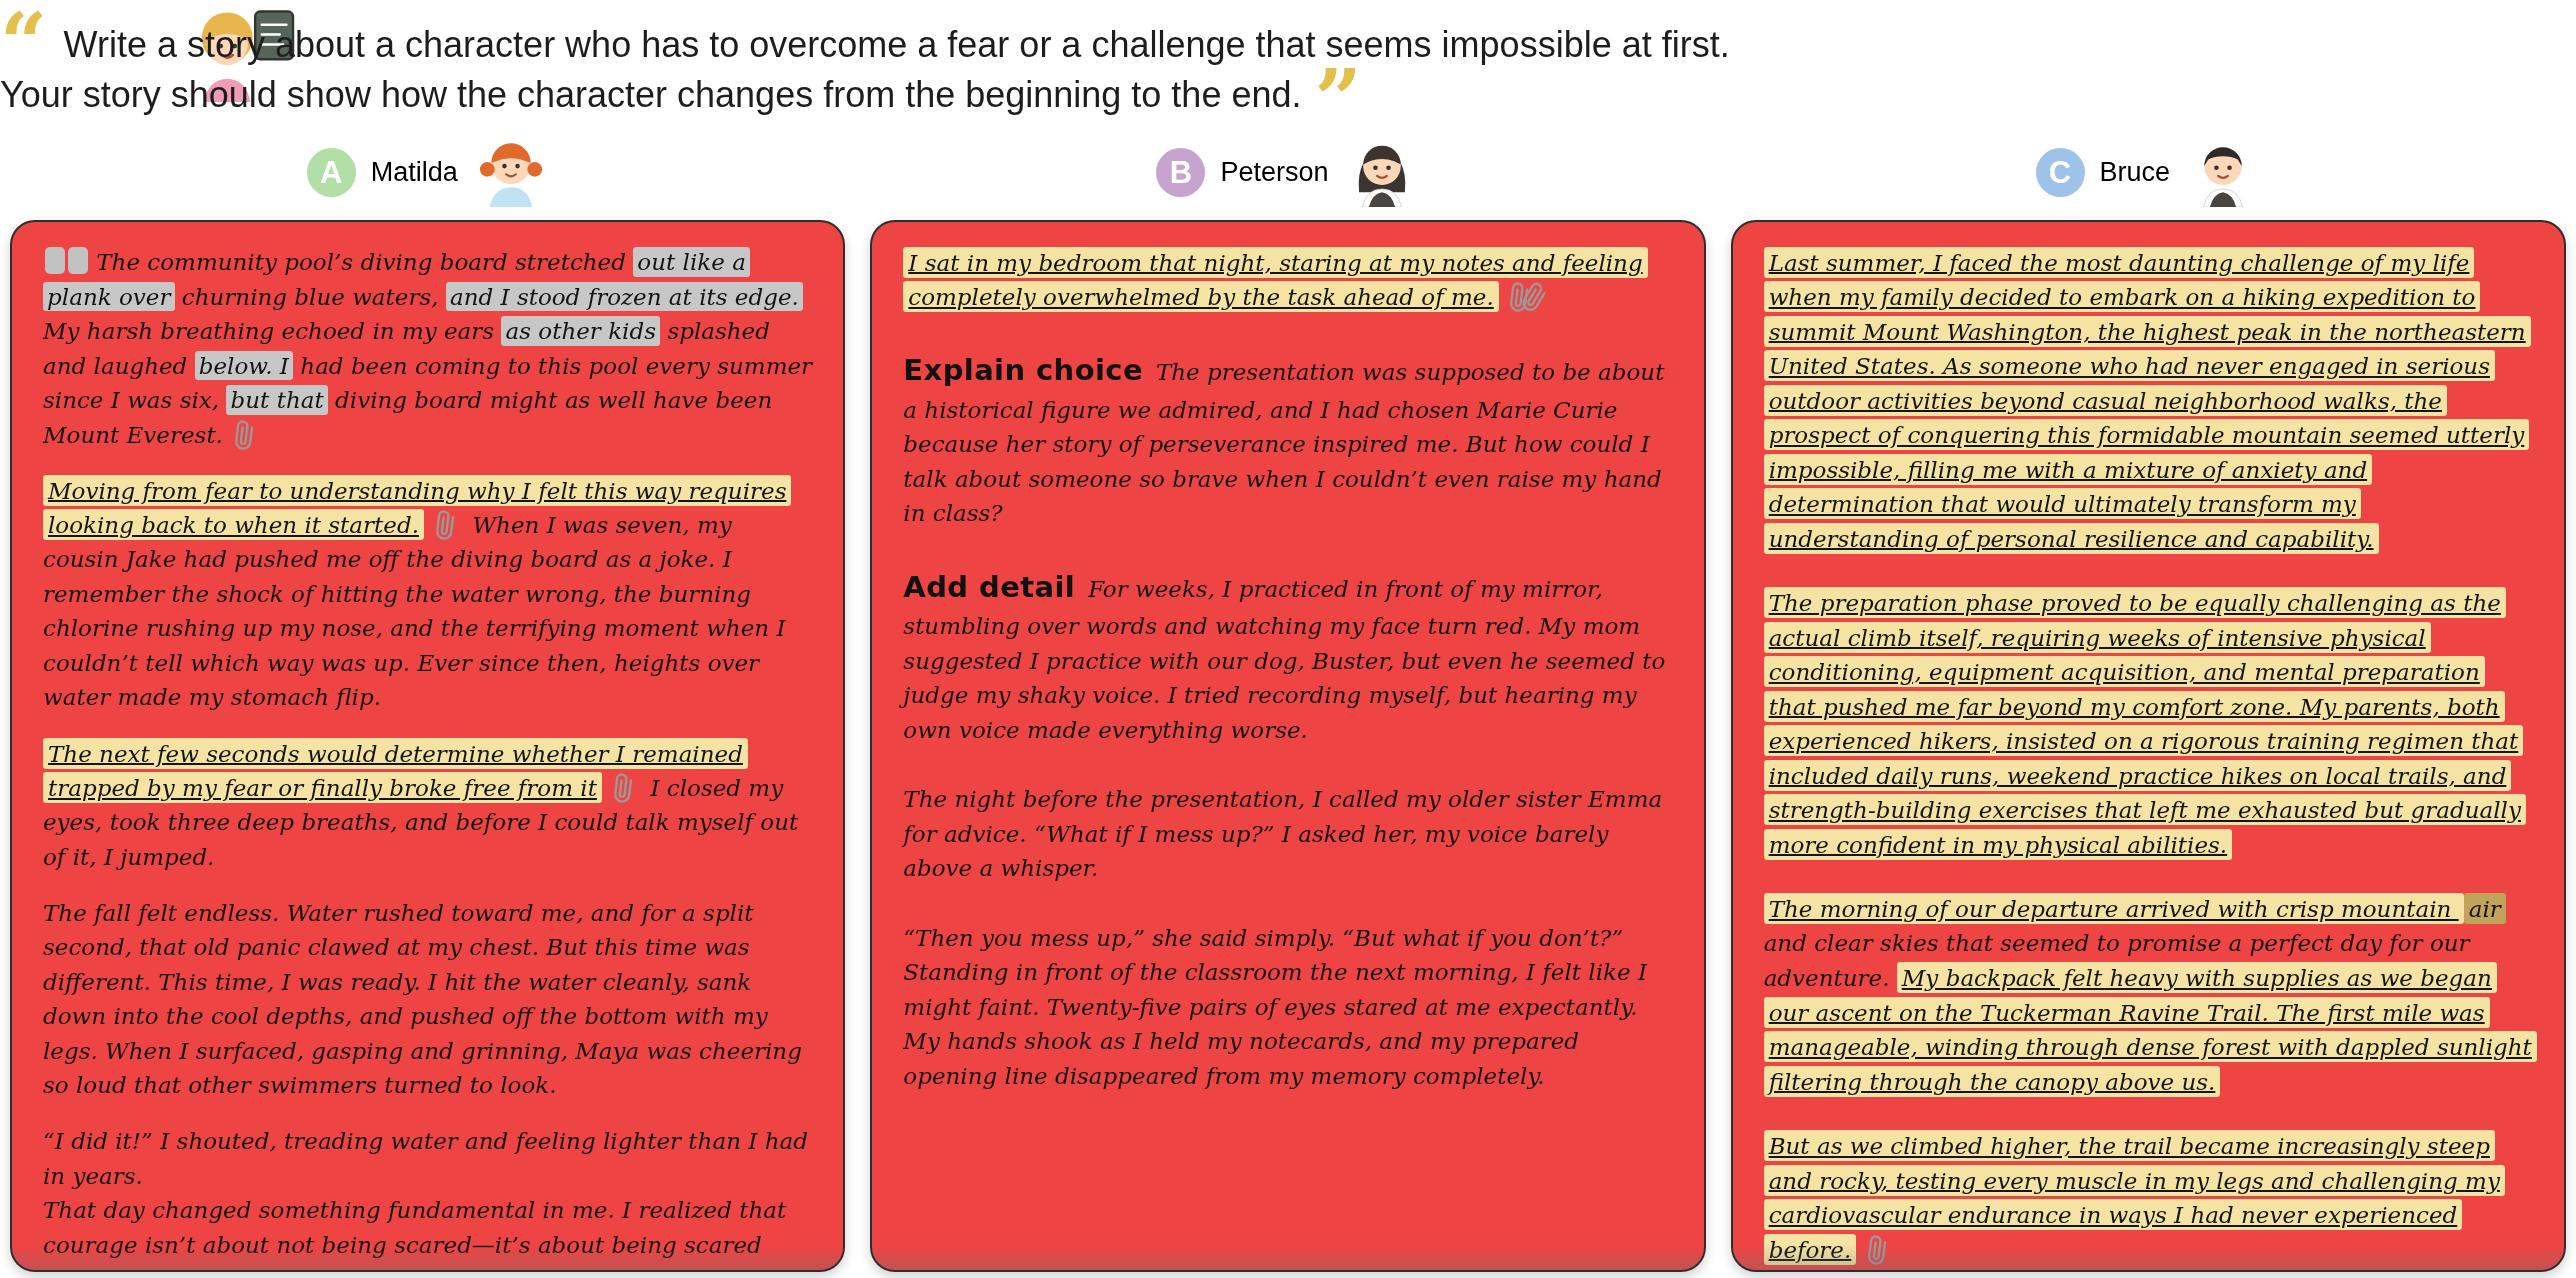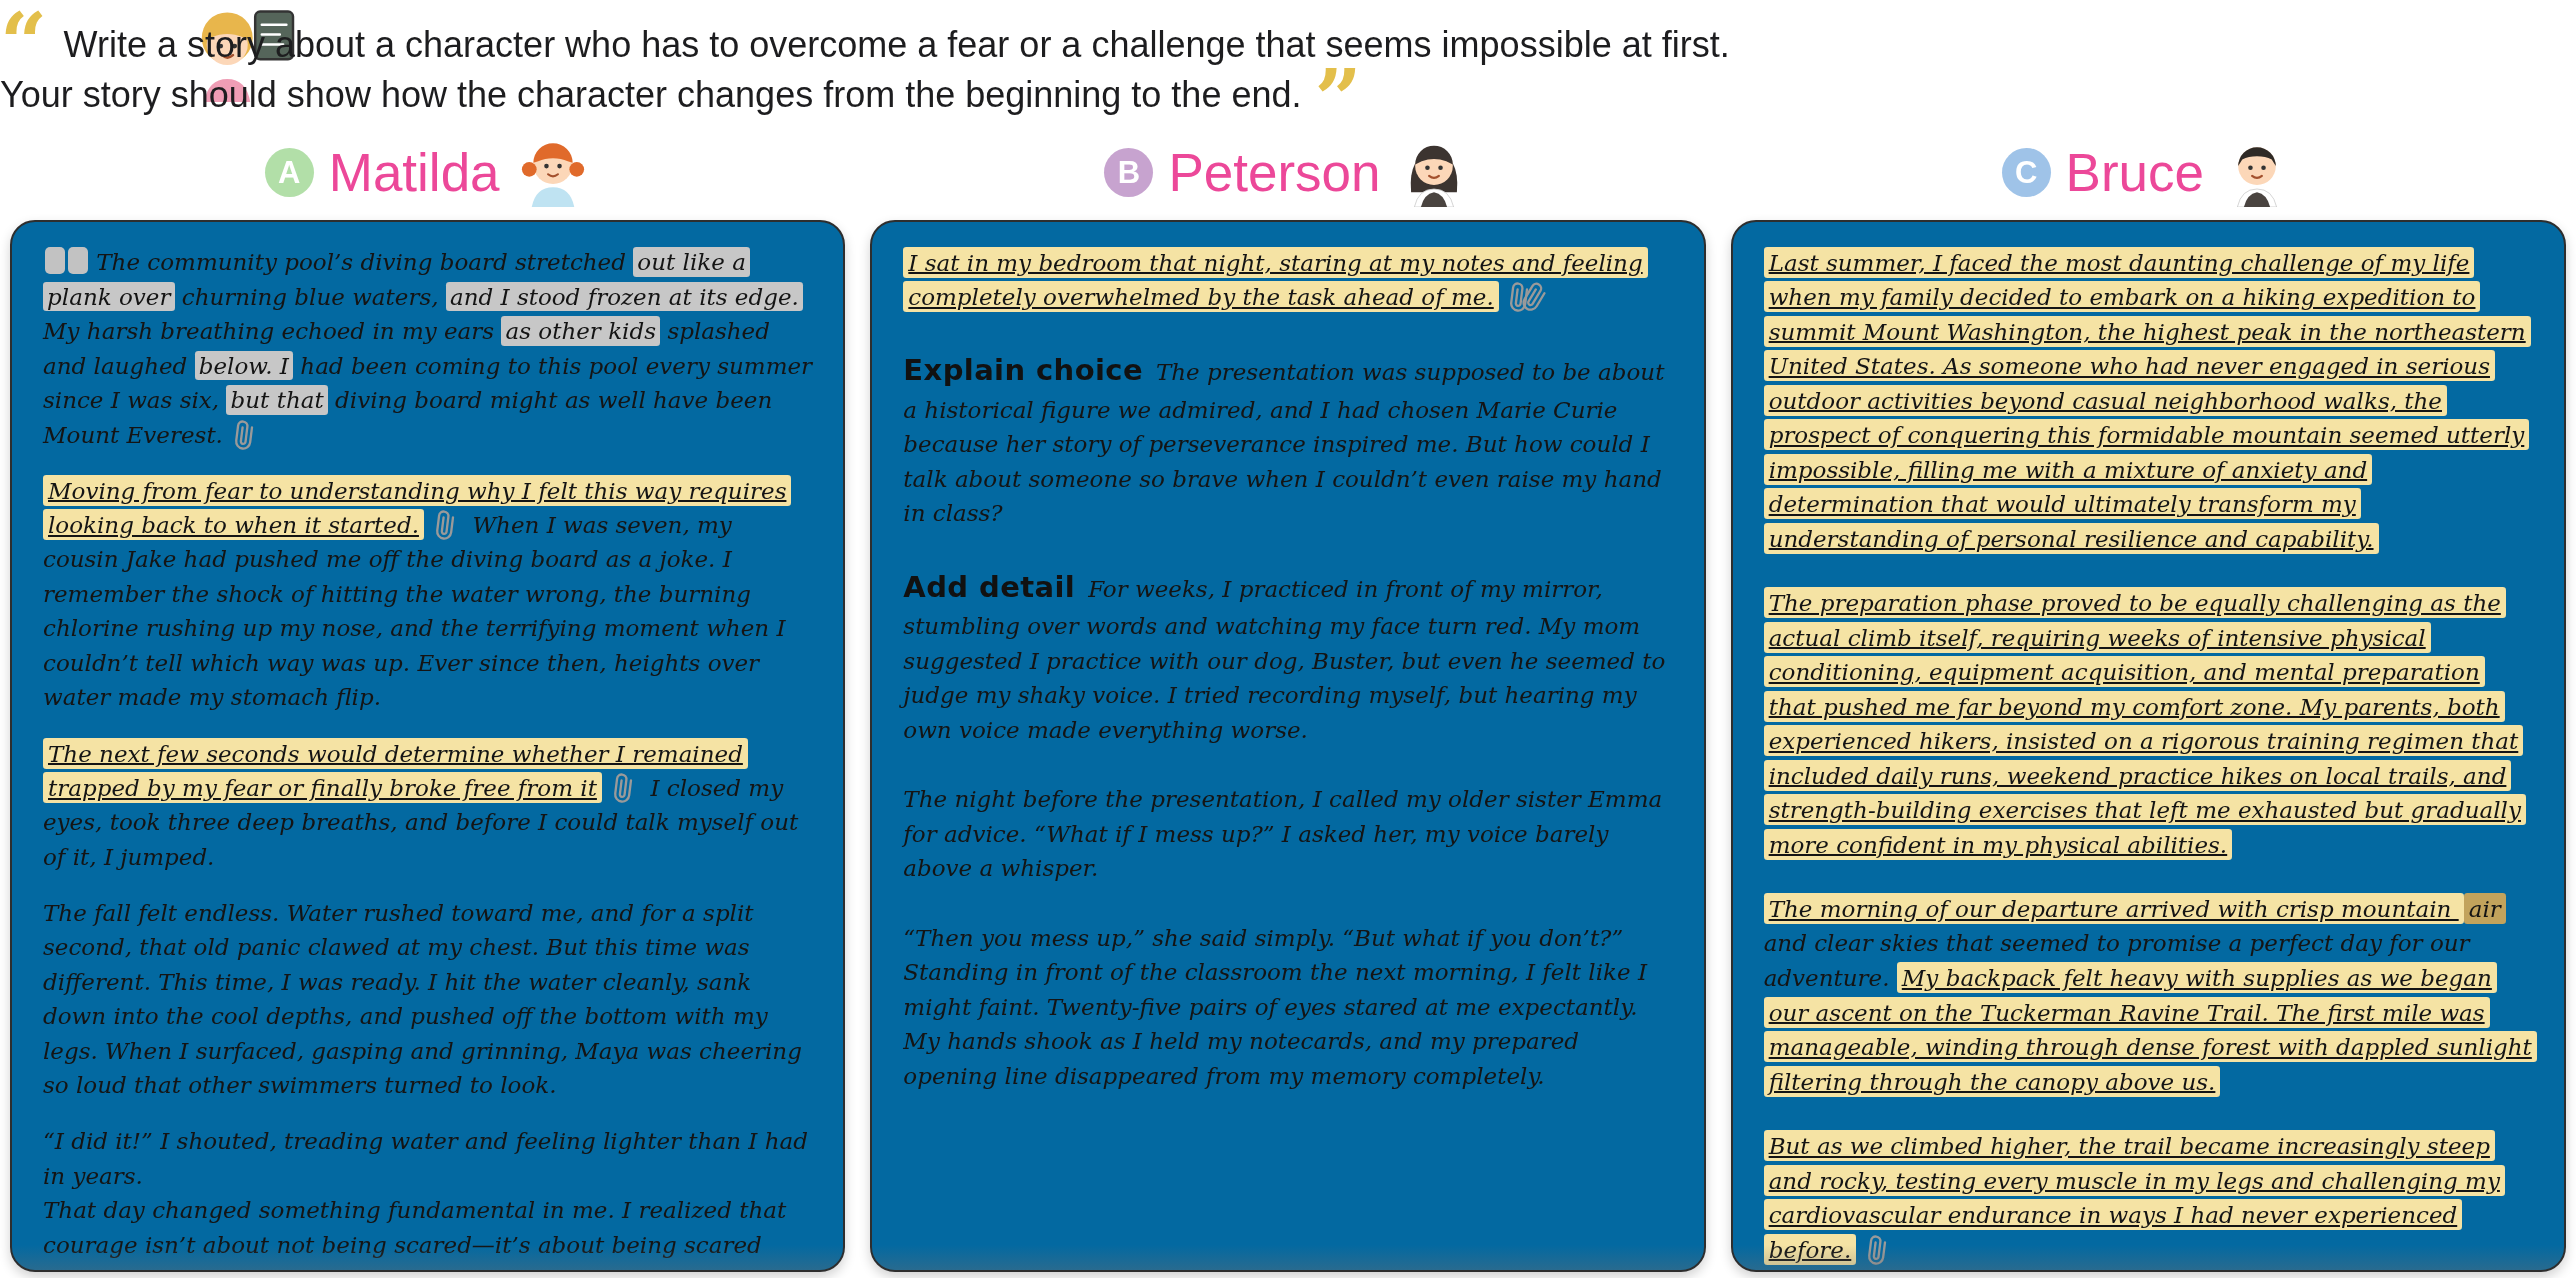--- a/index.html
+++ b/index.html
@@ -25,26 +25,26 @@
   
   .col-headers { position:absolute; top:125px; left:10px; right:10px; display:flex; gap:25px; }
   .col-head { flex:1; display:flex; align-items:center; justify-content:center; gap:15px; height:95px; }
   .badge {
     width:49px; height:49px; border-radius:50%; display:flex; align-items:center; justify-content:center;
     color:#fff; font-size:31px; font-weight:700;
   }
   .badge.a { background:var(--badge-a,#b2dfa8); }
   .badge.b { background:var(--badge-b,#c7a3cf); }
   .badge.c { background:var(--badge-c,#9fc3e8); }
-  .student-name { font-size:53px; color:#ec4899; }
+  .student-name { font-size:27px; color:#000000; }
 
   
   .cards { position:absolute; top:220px; left:10px; right:10px; bottom:6.6px; display:flex; gap:25px; }
   .card {
-    flex:1; position:relative; background:#0369a1; overflow:hidden;
+    flex:1; position:relative; background:#ef4444; overflow:hidden;
     border:2.5px solid #2e2e2e; border-radius:25px;
     box-shadow:0 5px 11.5px rgba(0,0,0,.18);
   }
   .card::after {
     content:""; position:absolute; left:0; right:0; bottom:0; height:25px;
     background:linear-gradient(to bottom, rgba(255,255,255,0), rgba(110,110,110,.35));
     pointer-events:none;
   }
   .panel {
     position:absolute; inset:0; padding:23px 31px 8.2px 31px; overflow:hidden;

